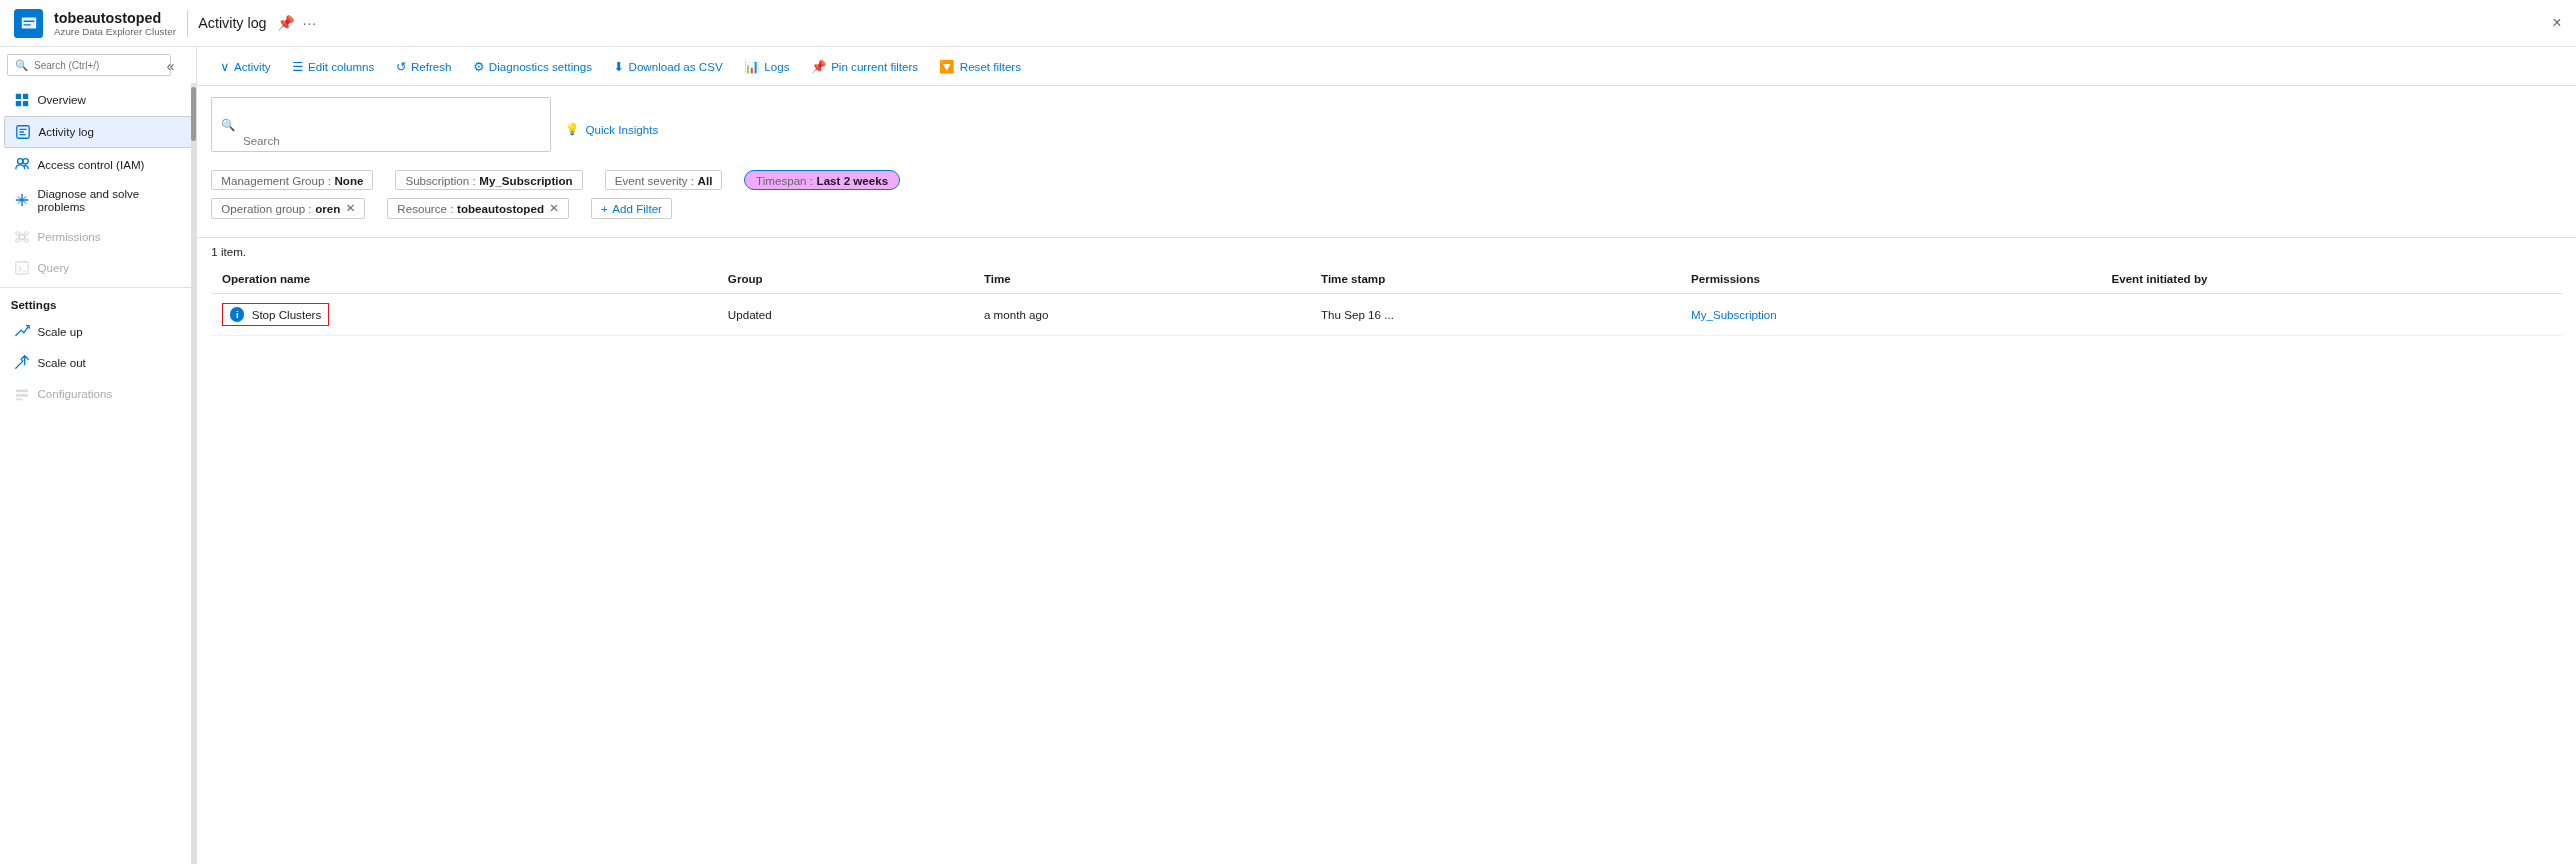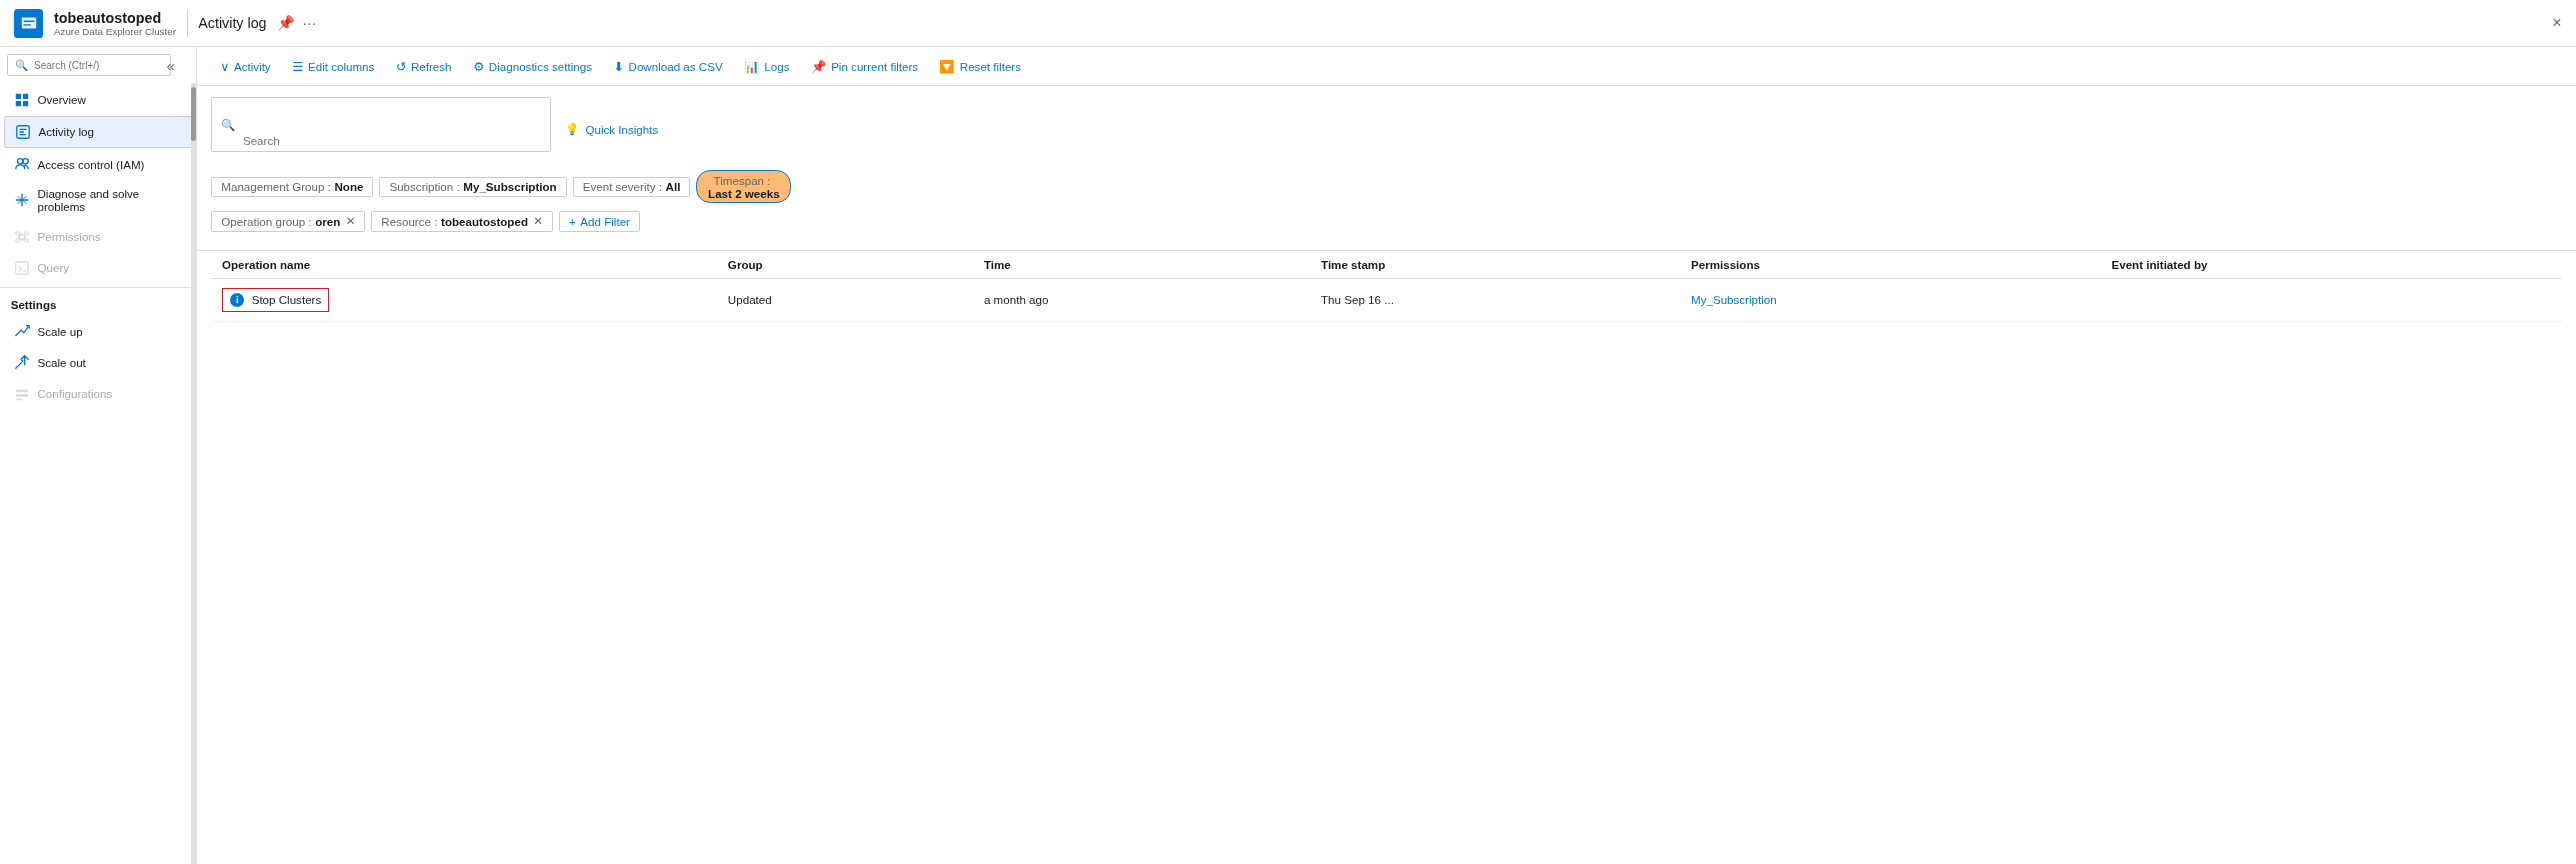--- a/index.html
+++ b/index.html
@@ -212,39 +212,38 @@
       font-size: 11.6px;
       cursor: pointer;
       margin-left: 14.3px;
       border: none;
       background: transparent;
     }
     .filter-row {
       display: flex;
       align-items: center;
       flex-wrap: wrap;
-      gap: 6px;
+      gap: 22px;
       margin-bottom: 7.2px;
     }
     .filter-chip {
       display: flex;
       align-items: center;
       border: 0.9px solid #ccc;
       border-radius: 1.8px;
       padding: 2.7px 9px;
       font-size: 11.6px;
       background: #fff;
       cursor: pointer;
     }
     .filter-chip.highlighted {
       border: 1.8px solid #0078d4;
       border-radius: 14.3px;
       padding: 2.7px 10.7px;
-      background: #fdba74;
-      flex-direction: column;
+      background: #f0abfc;
     }
     .filter-chip .chip-label { color: #666; margin-right: 3.6px; }
     .filter-chip .chip-value { font-weight: 600; }
     .filter-chip .chip-close {
       margin-left: 5.4px;
       cursor: pointer;
       color: #666;
     }
     .add-filter-btn {
       display: flex;
@@ -524,20 +523,21 @@
           <span class="chip-value">tobeautostoped</span>
           <span class="chip-close">✕</span>
         </div>
         <button class="add-filter-btn">
           <span>+</span>
           <span>Add Filter</span>
         </button>
       </div>
     </div>
 
+    <div class="items-count">1 item.</div>
 
     <div class="table-container">
       <table class="table">
         <thead>
           <tr>
             <th>Operation name</th>
             <th>Group</th>
             <th>Time</th>
             <th>Time stamp</th>
             <th>Permissions</th>

